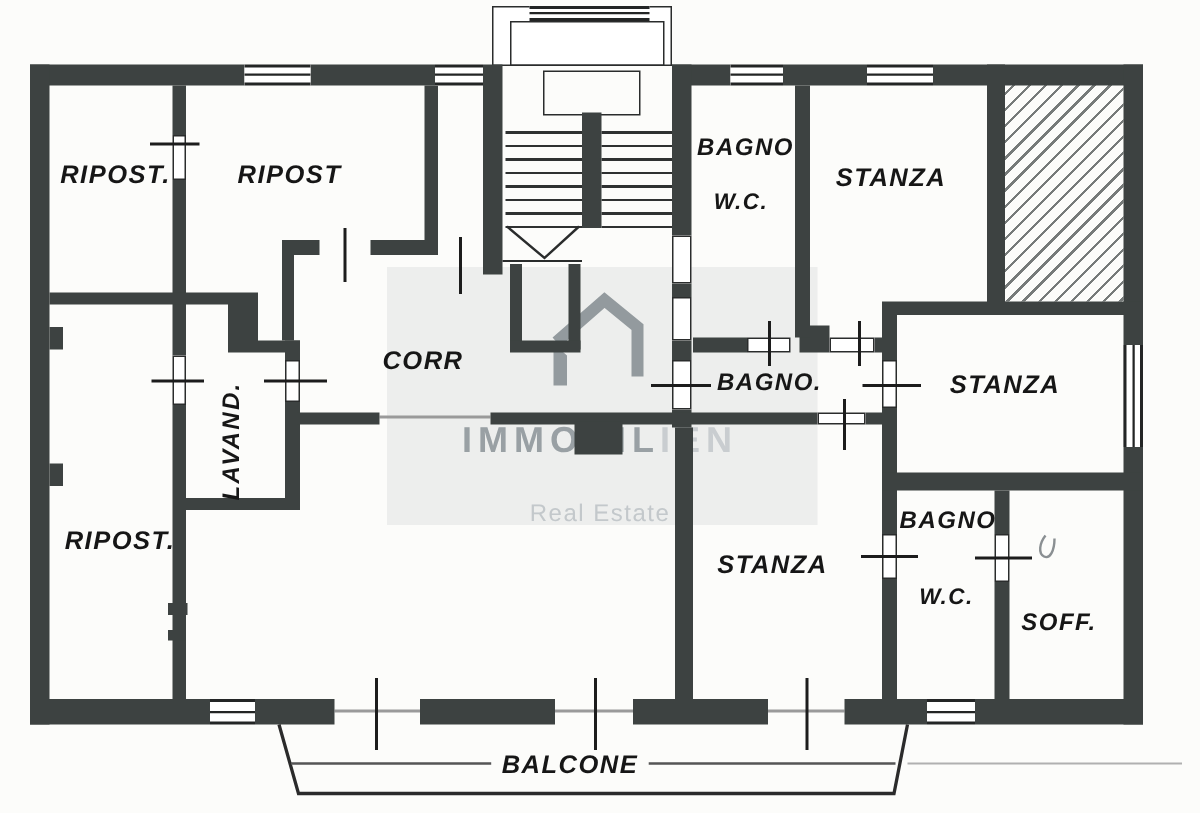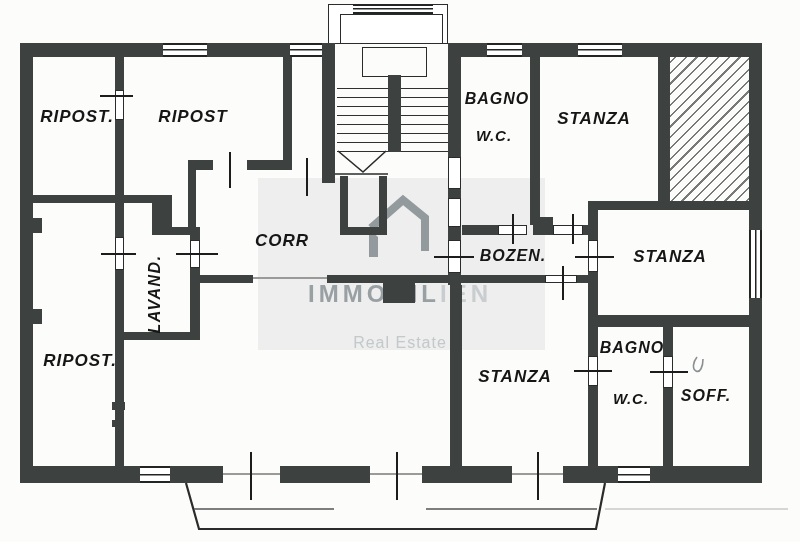--- a/index.html
+++ b/index.html
@@ -162,21 +162,22 @@
     <path d="M697,357 C693,362 692,369 696,371 C700,373 703,367 703,359" fill="none" stroke="#8a8f92" stroke-width="1.6"></path>
   </svg>
 
   <div class="lbl" style="left:77px;top:117px">RIPOST.</div>
   <div class="lbl" style="left:193px;top:117px">RIPOST</div>
   <div class="lbl s16" style="left:497px;top:99px">BAGNO</div>
   <div class="lbl s15" style="left:494px;top:135px">W.C.</div>
   <div class="lbl" style="left:594px;top:119px">STANZA</div>
   <div class="lbl" style="left:282px;top:241px">CORR</div>
   <div class="lbl v" style="left:155px;top:294px">LAVAND.</div>
-  <div class="lbl s16" style="left:513px;top:256px">BOZEN.</div>
+  <div class="lbl s16" style="left:513px;top:256px">BAGNO.</div>
   <div class="lbl" style="left:670px;top:257px">STANZA</div>
   <div class="lbl" style="left:80px;top:361px">RIPOST.</div>
   <div class="lbl" style="left:515px;top:377px">STANZA</div>
   <div class="lbl s16" style="left:632px;top:348px">BAGNO</div>
   <div class="lbl s15" style="left:631px;top:398px">W.C.</div>
-  <div class="lbl s16" style="left:706px;top:396px">SOFF.</div>
+  <div class="lbl s16" style="left:706px;top:416px">SOFF.</div>
+  <div class="lbl balc" style="left:380px;top:510px">BALCONE</div>
 
 </div>
 
 </body></html>

